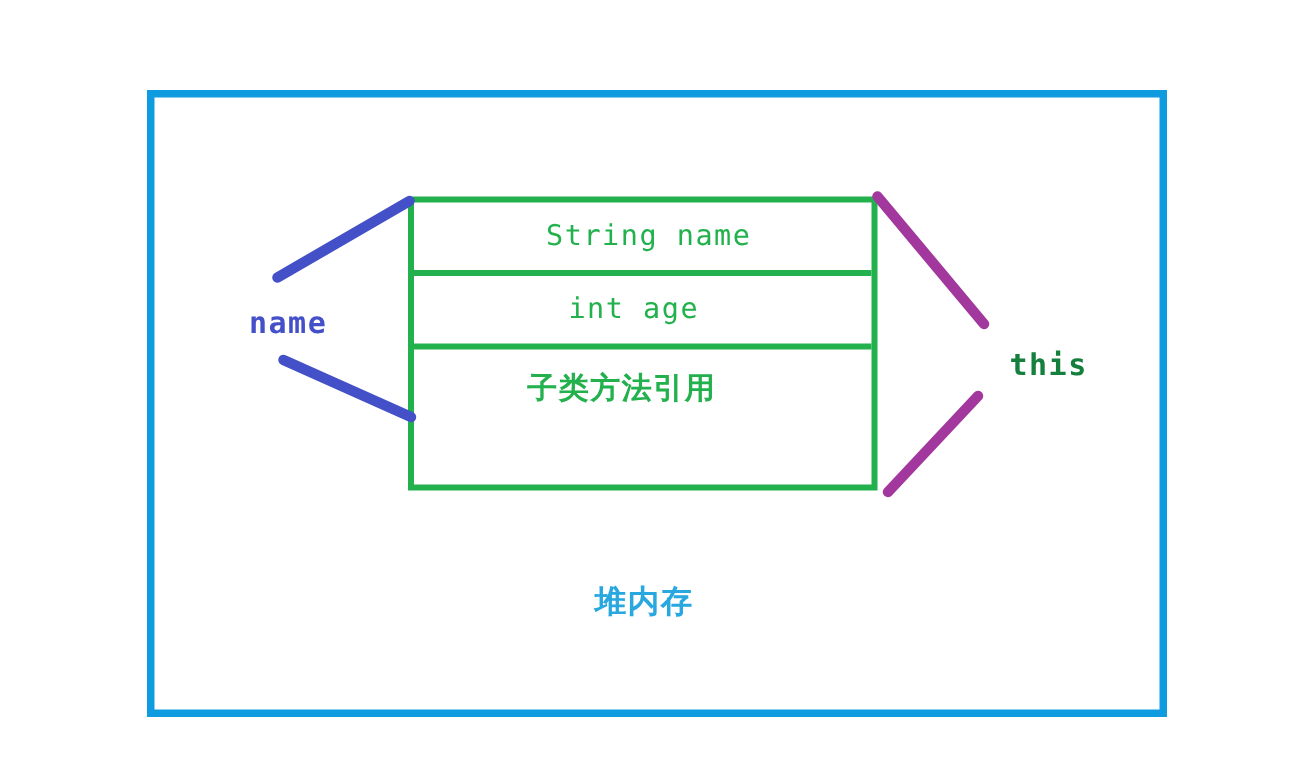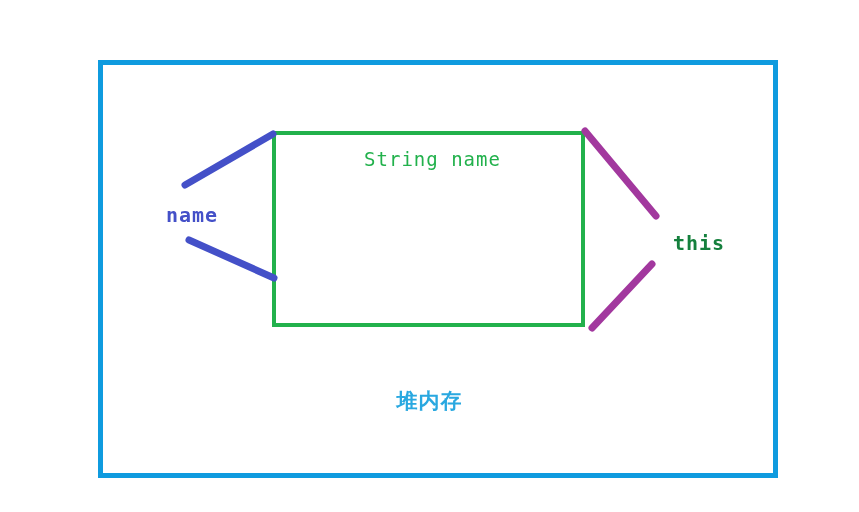--- a/index.html
+++ b/index.html
@@ -138,20 +138,26 @@
 <div id="canvas">
 
   <div id="heap-box"></div>
 
   <div id="heap-label">堆内存</div>
 
   <div id="object-box">
     <div class="obj-row">
       <span class="cell-text ascii shift-right">String name</span>
     </div>
+    <div class="obj-row">
+      <span class="cell-text ascii shift-left">int age</span>
+    </div>
+    <div class="obj-row">
+      <span class="cell-text cjk">子类方法引用</span>
+    </div>
   </div>
 
   <svg id="connectors" viewBox="0 0 859 512" xmlns="http://www.w3.org/2000/svg">
     <line x1="185" y1="185" x2="273" y2="134" stroke="#4450c8" stroke-width="7" stroke-linecap="round"></line>
     <line x1="189" y1="240" x2="274" y2="278" stroke="#4450c8" stroke-width="7" stroke-linecap="round"></line>
     <line x1="585" y1="131" x2="656" y2="216" stroke="#a2389e" stroke-width="7" stroke-linecap="round"></line>
     <line x1="592" y1="328" x2="652" y2="264" stroke="#a2389e" stroke-width="7" stroke-linecap="round"></line>
   </svg>
 
   <div class="side-label" id="label-super">name</div>

